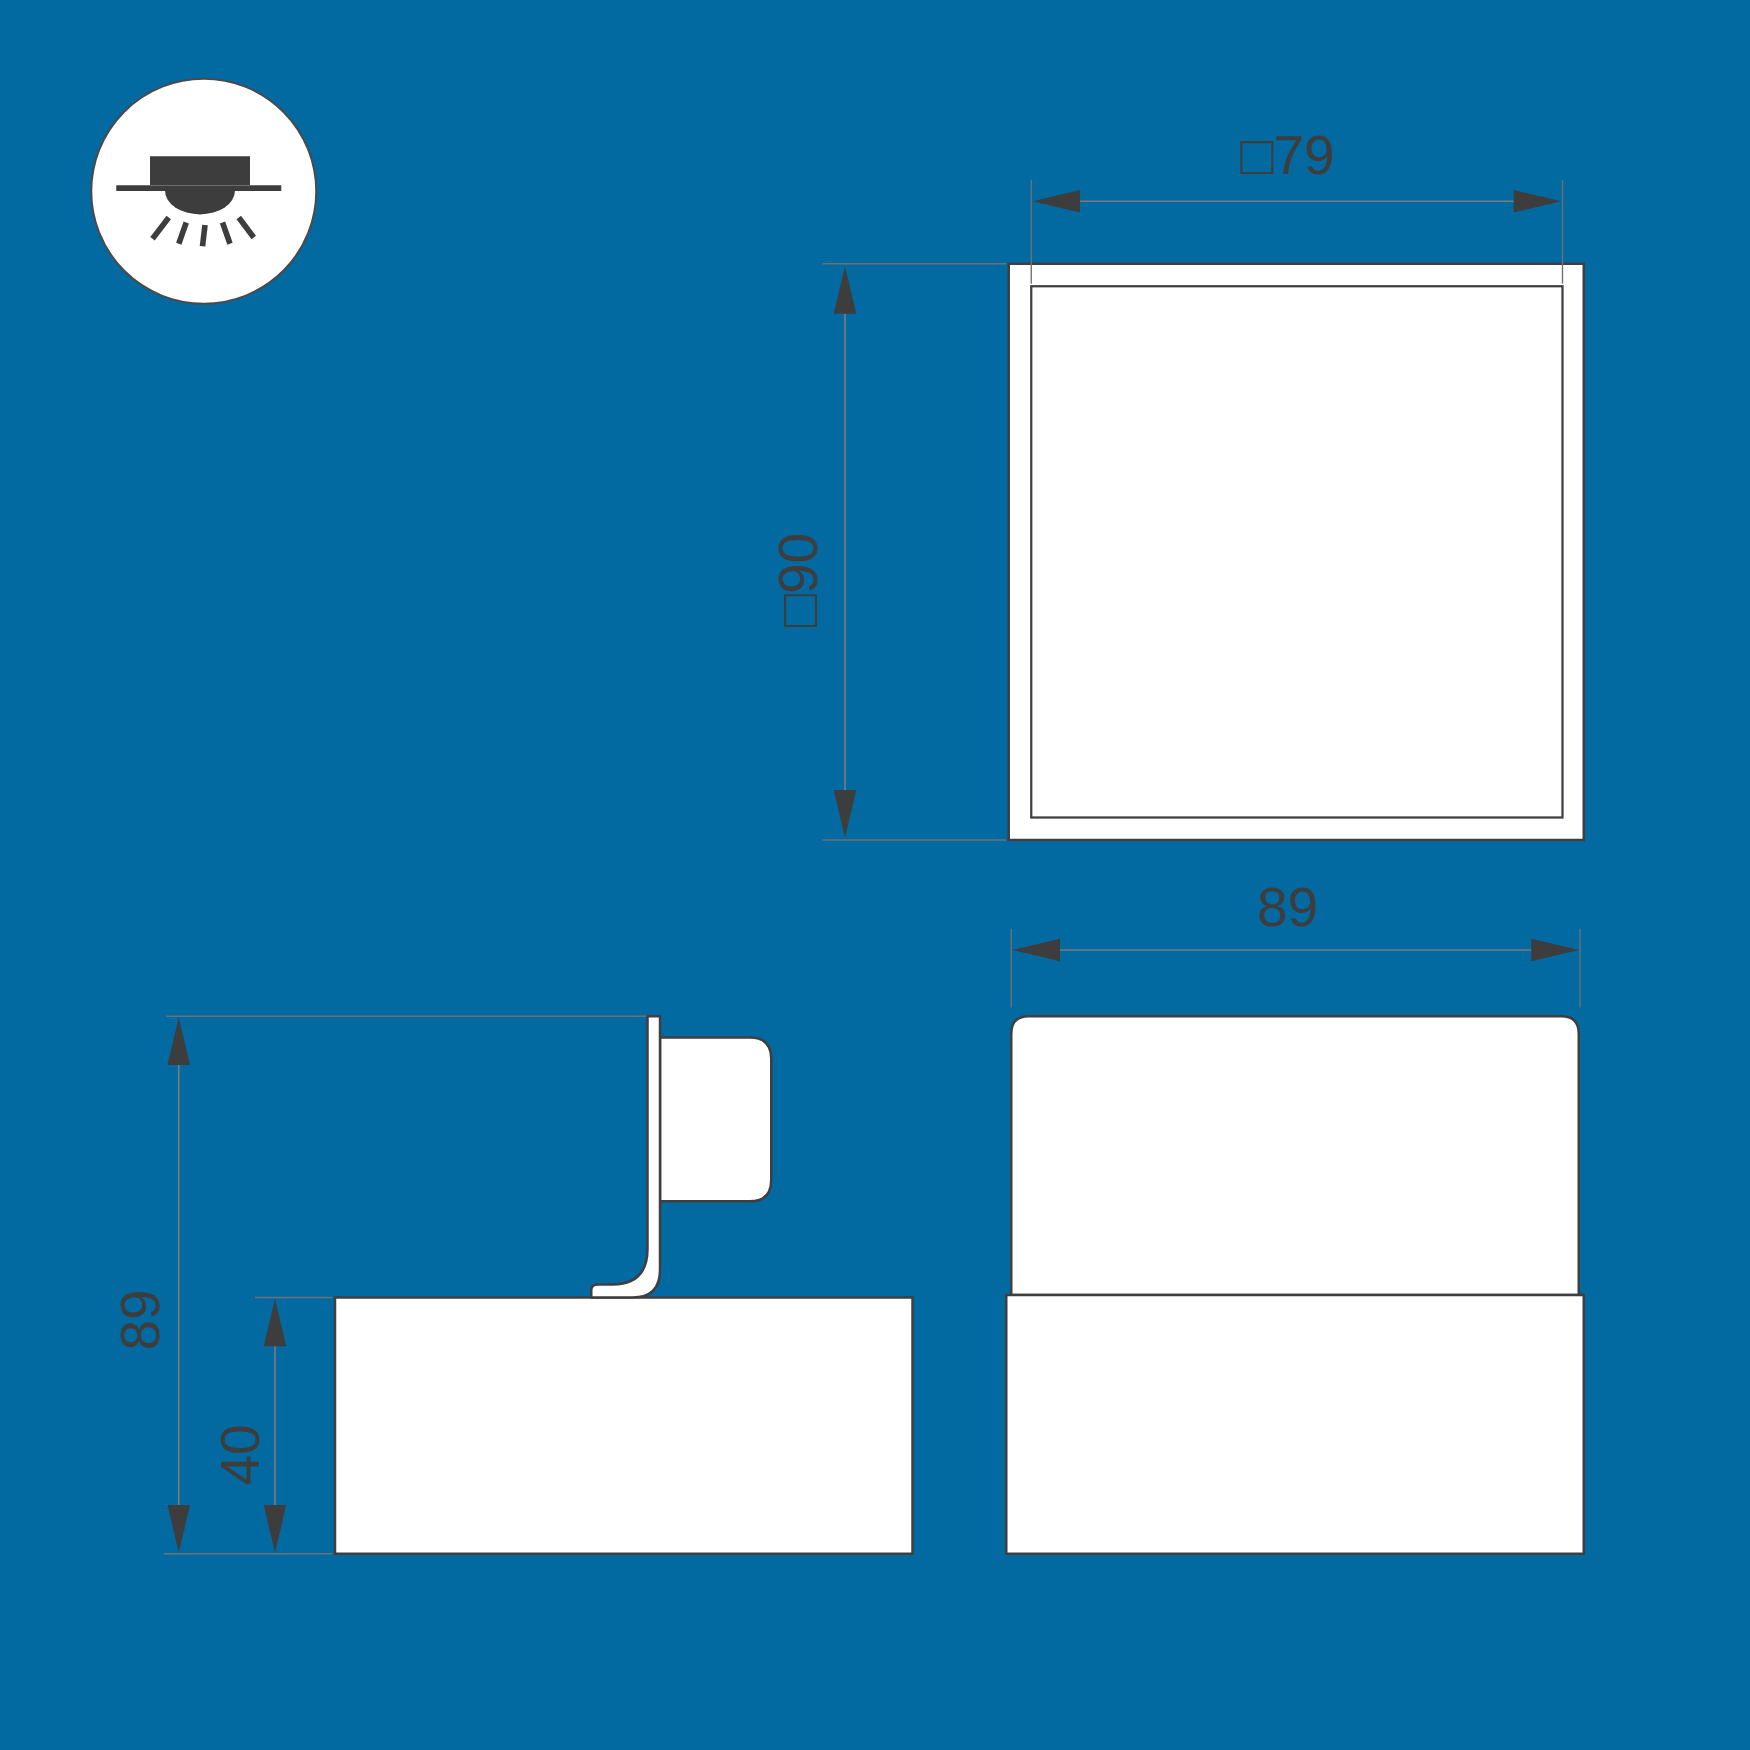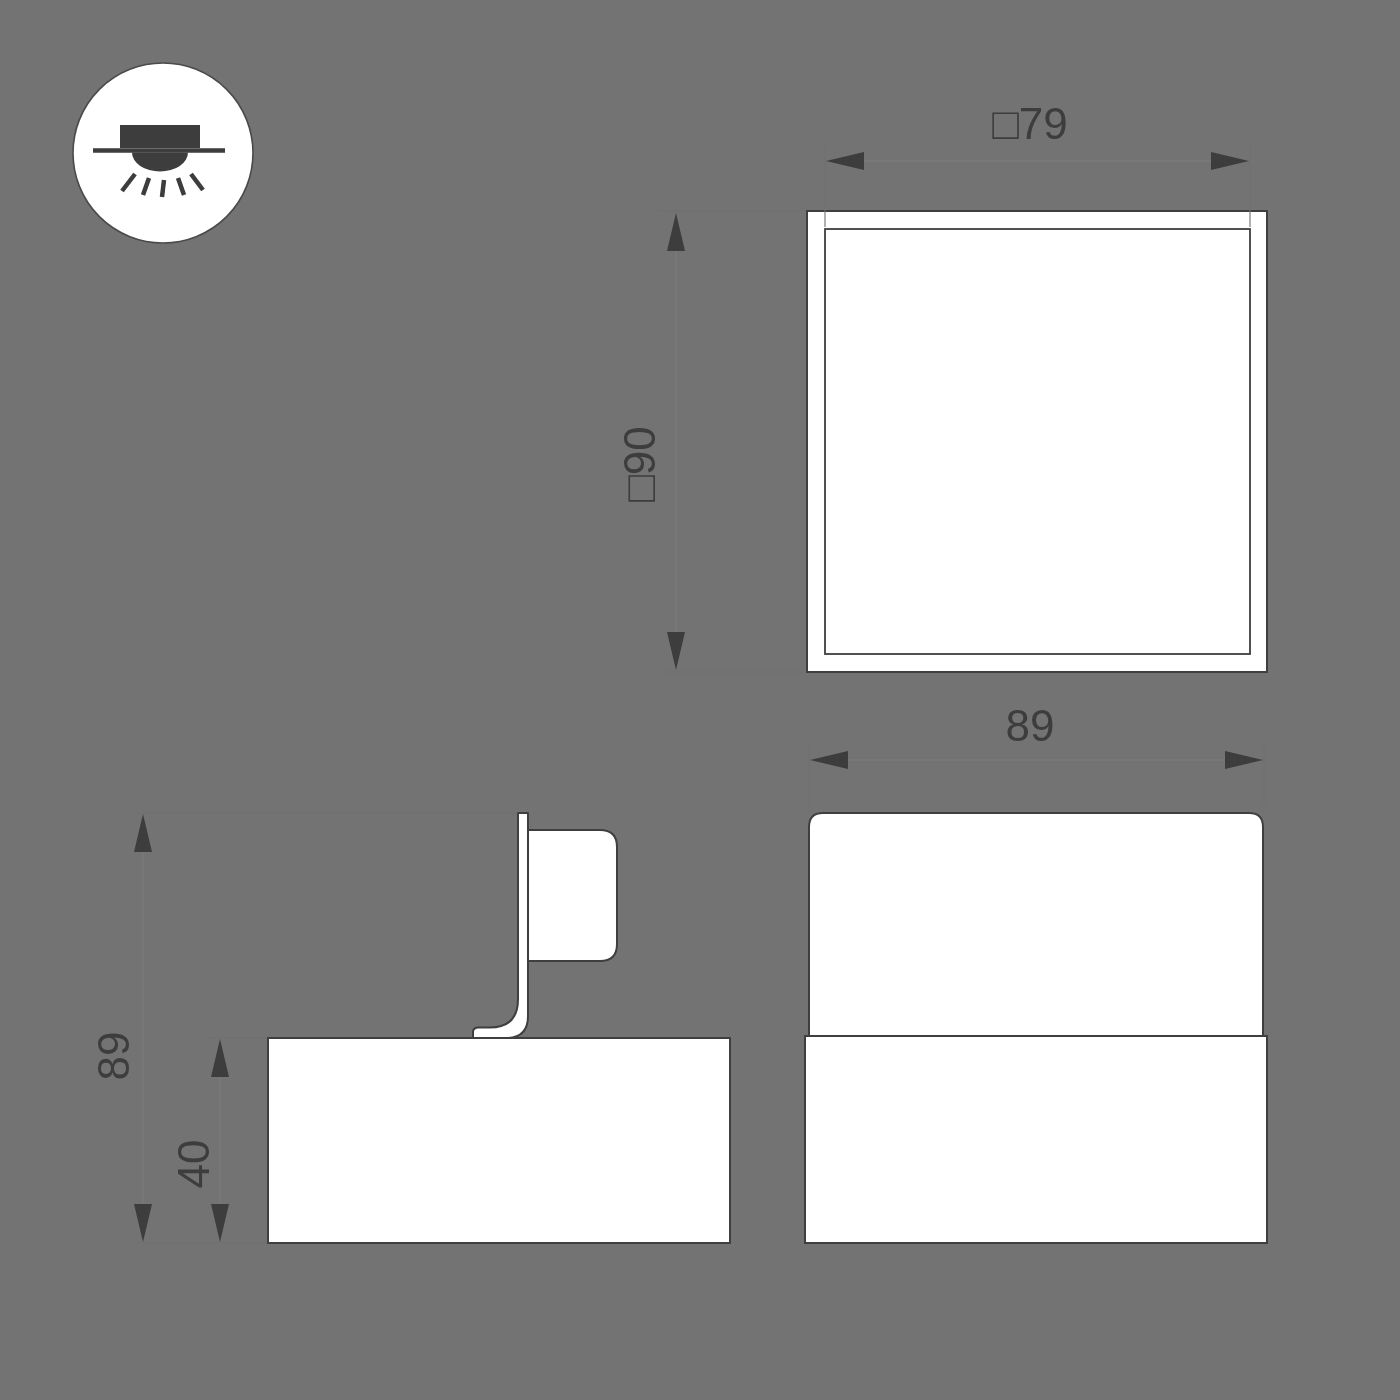--- a/index.html
+++ b/index.html
@@ -5,21 +5,21 @@
   html,body{
     margin:0;
     padding:0;
     background:#ffffff;
     font-family:"Liberation Sans","DejaVu Sans",sans-serif;
   }
   .canvas{
     position:relative;
     width:1400px;
     height:1400px;
-    background:#737373;
+    background:#0369a1;
     overflow:hidden;
   }
   svg{display:block}
   text{
     font-family:"Liberation Sans","DejaVu Sans",sans-serif;
     font-size:44px;
     fill:#3d3d3d;
   }
 </style>
 </head>

